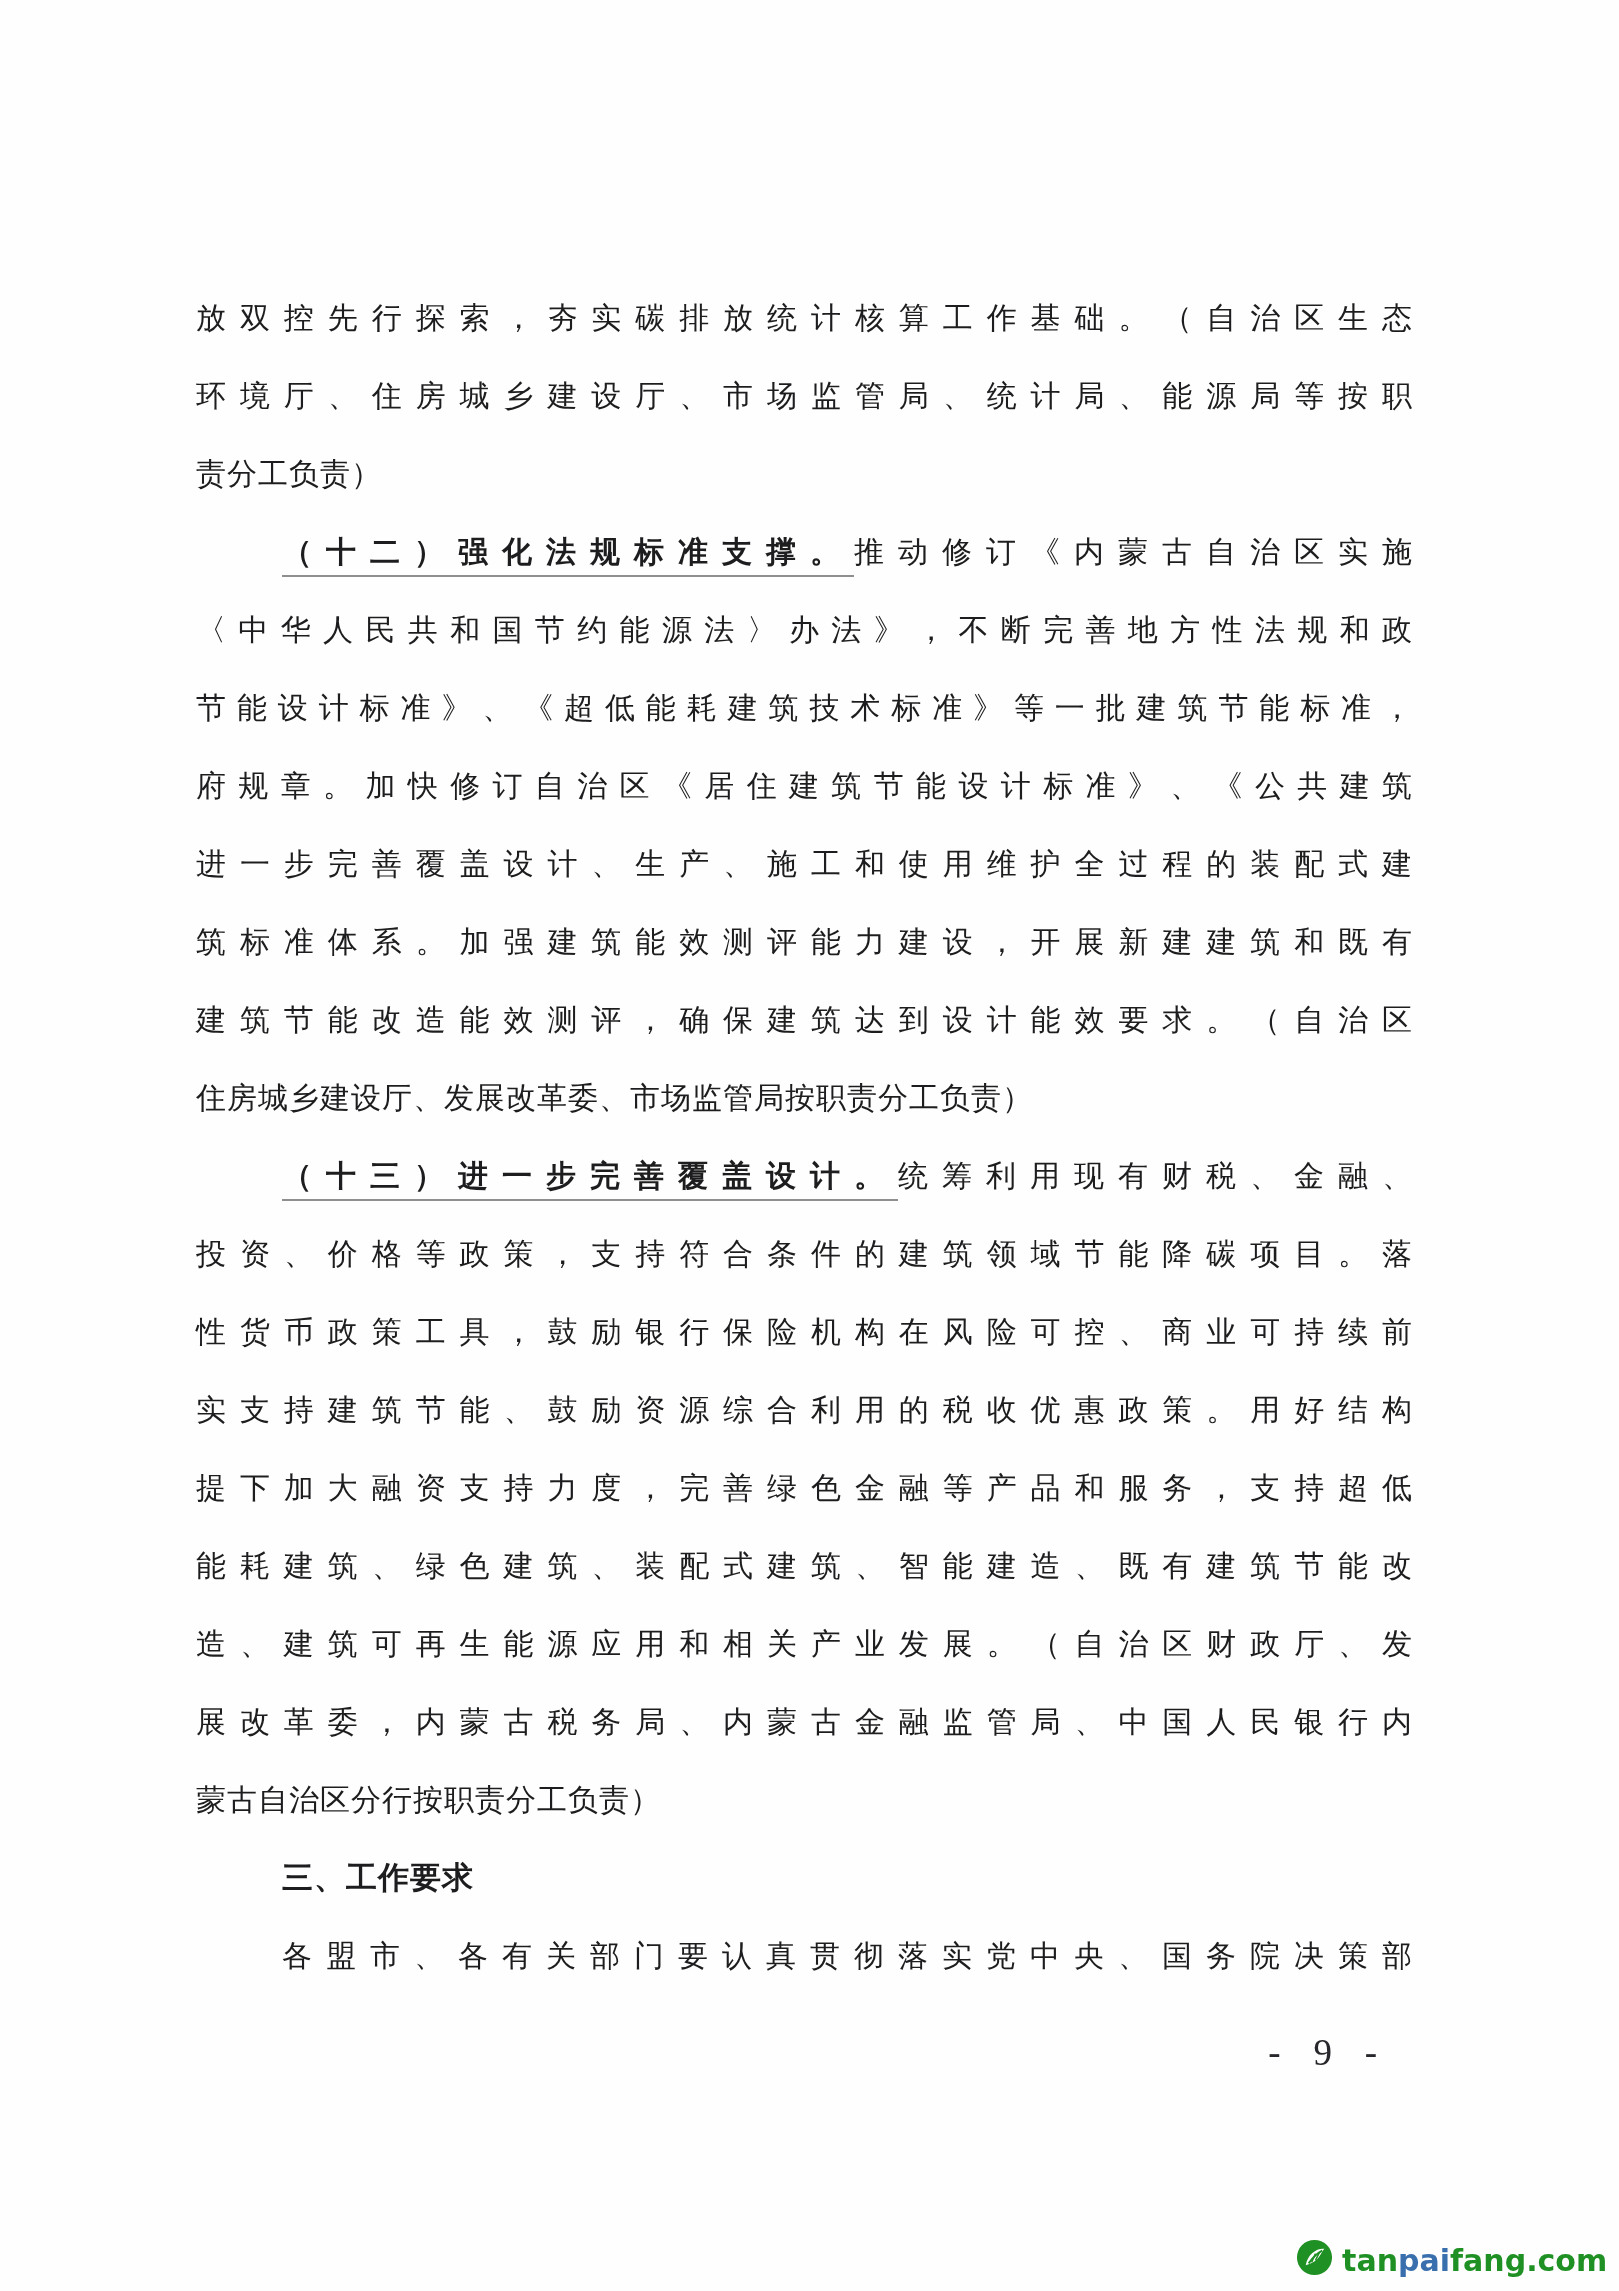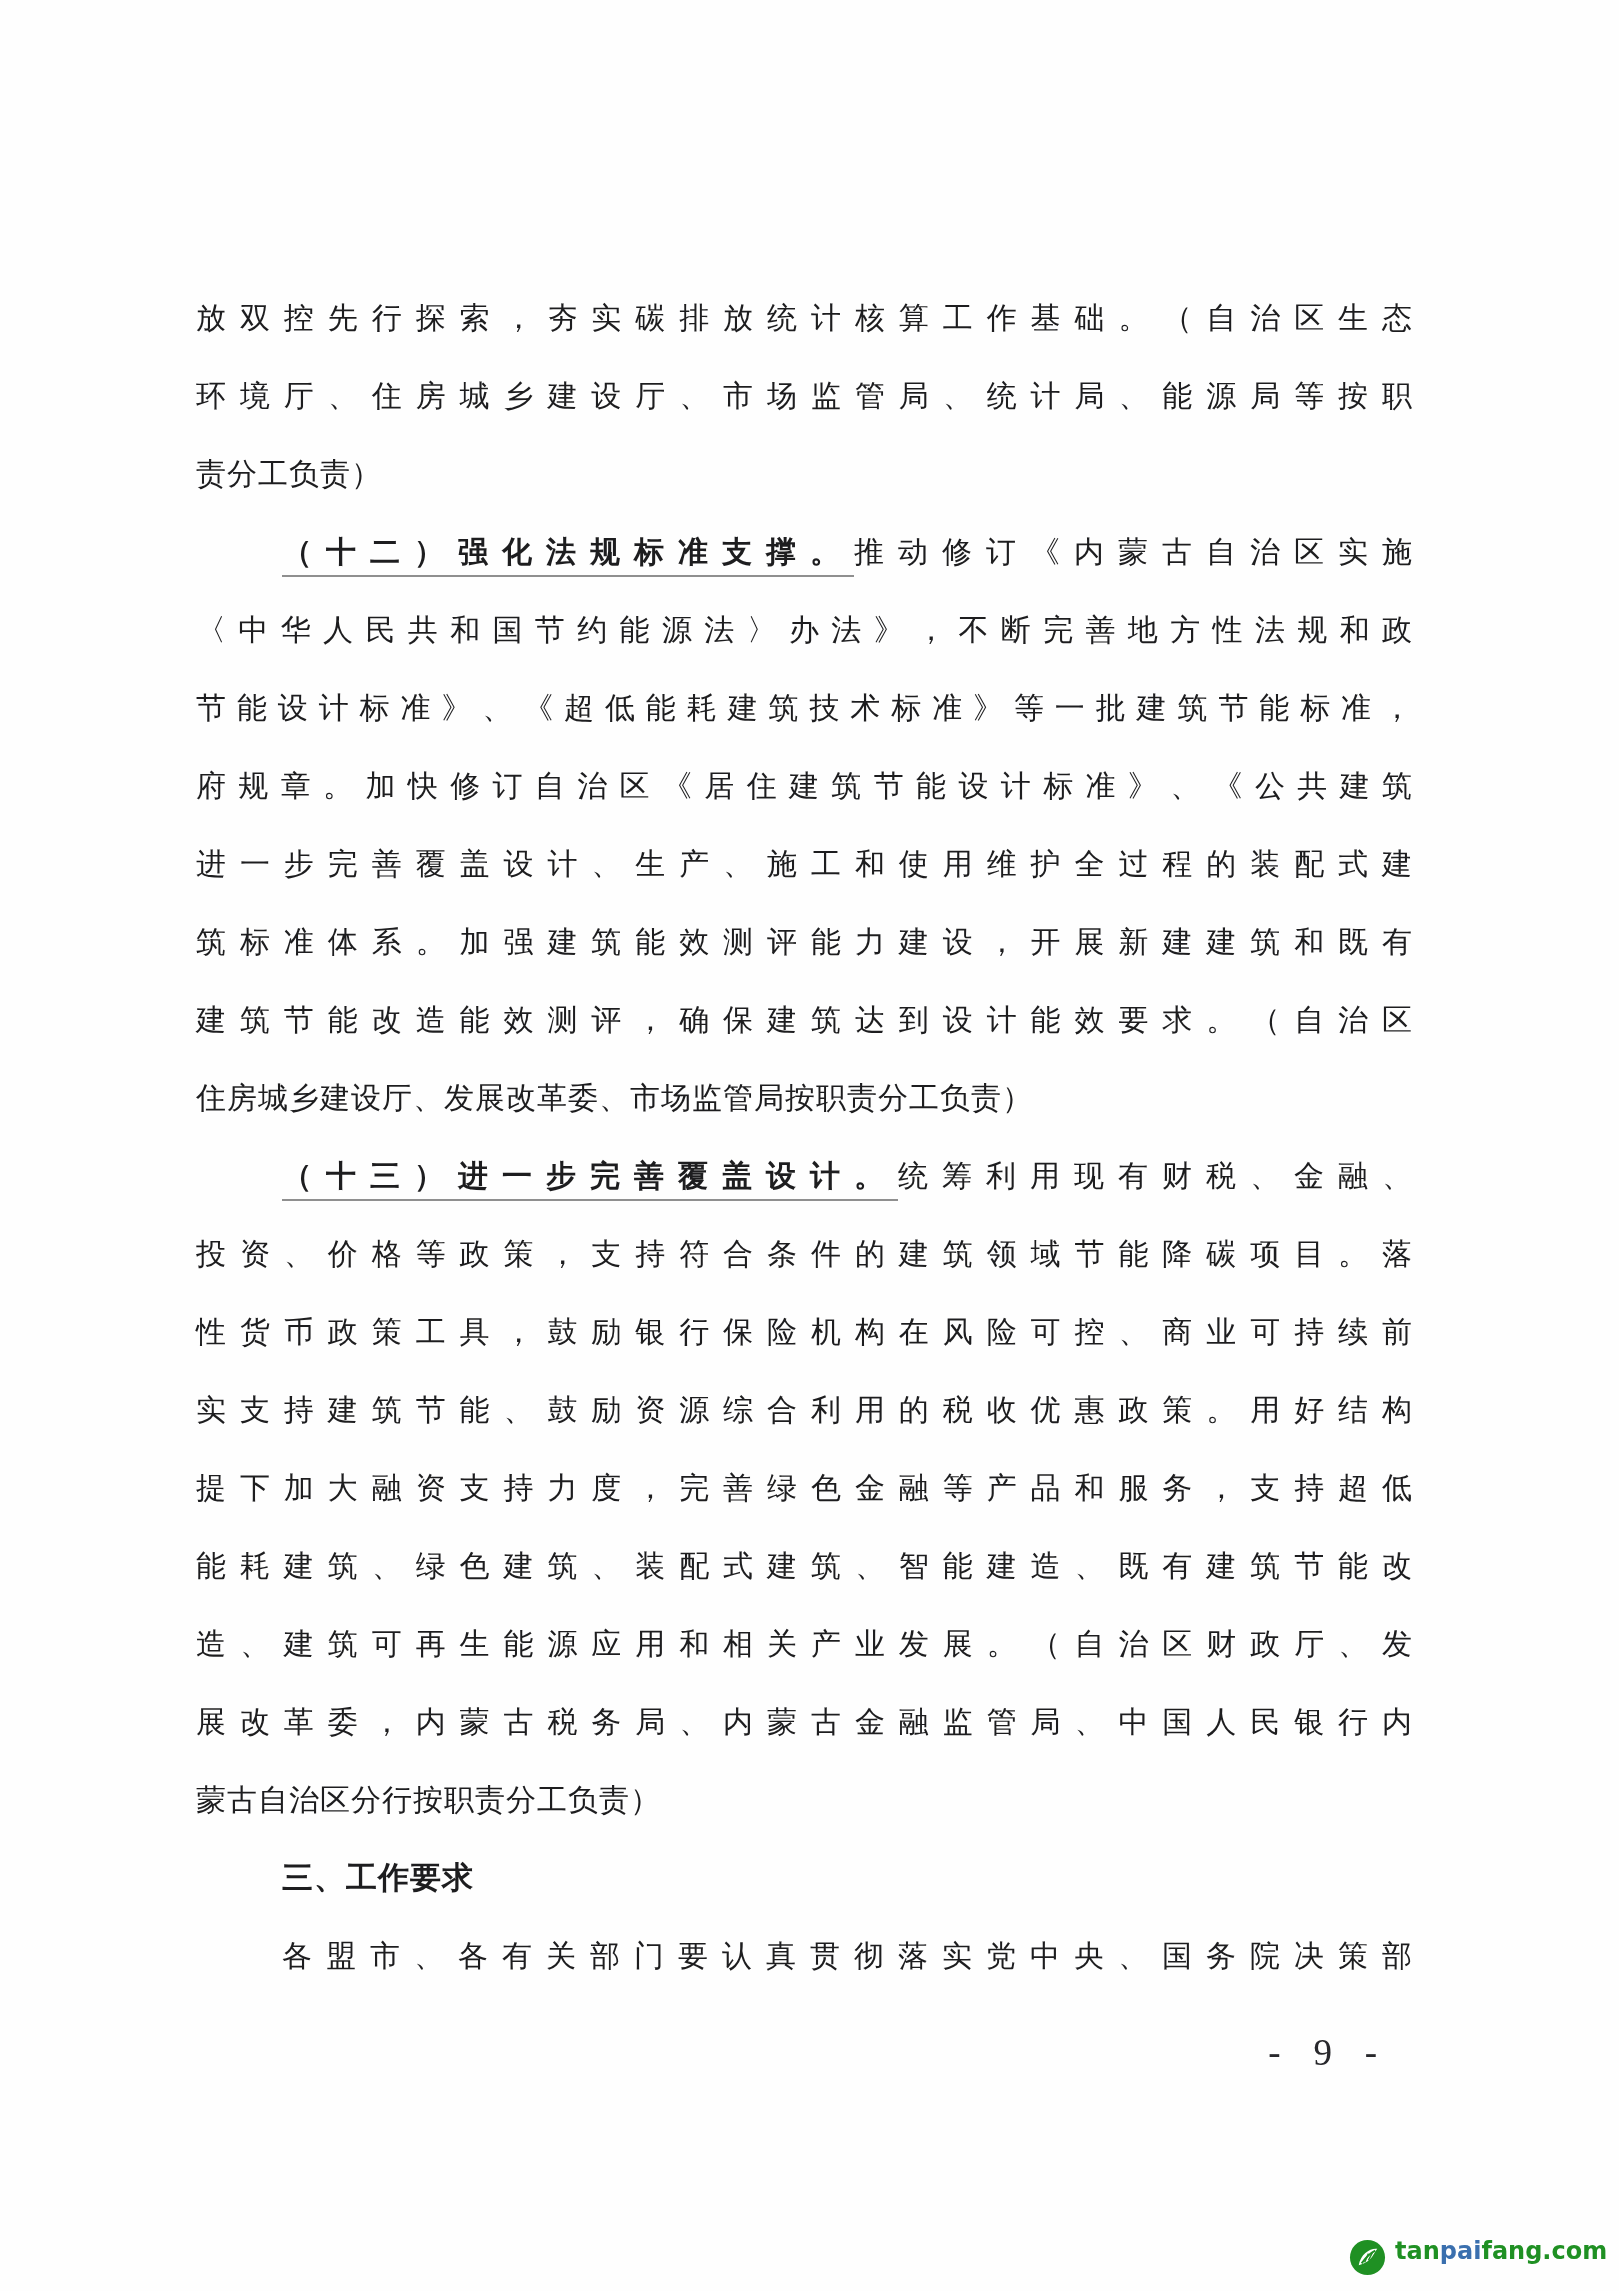--- a/index.html
+++ b/index.html
@@ -60,25 +60,25 @@
     right: 230px;
     font-size: 37px;
     letter-spacing: 11.8px;
     color: #28282c;
   }
   .watermark {
     position: absolute;
     top: 2239px;
     right: 11.8px;
     display: flex;
-    align-items: flex-start;
+    align-items: flex-end;
     gap: 8.8px;
     font-family: "DejaVu Sans", "Liberation Sans", sans-serif;
     font-weight: 700;
-    font-size: 24px;
+    font-size: 30px;
     letter-spacing: 0px;
     line-height: 1;
   }
   .wm-icon {
     display: block;
     width: 37px;
     height: 37px;
   }
 </style>
 </head>

